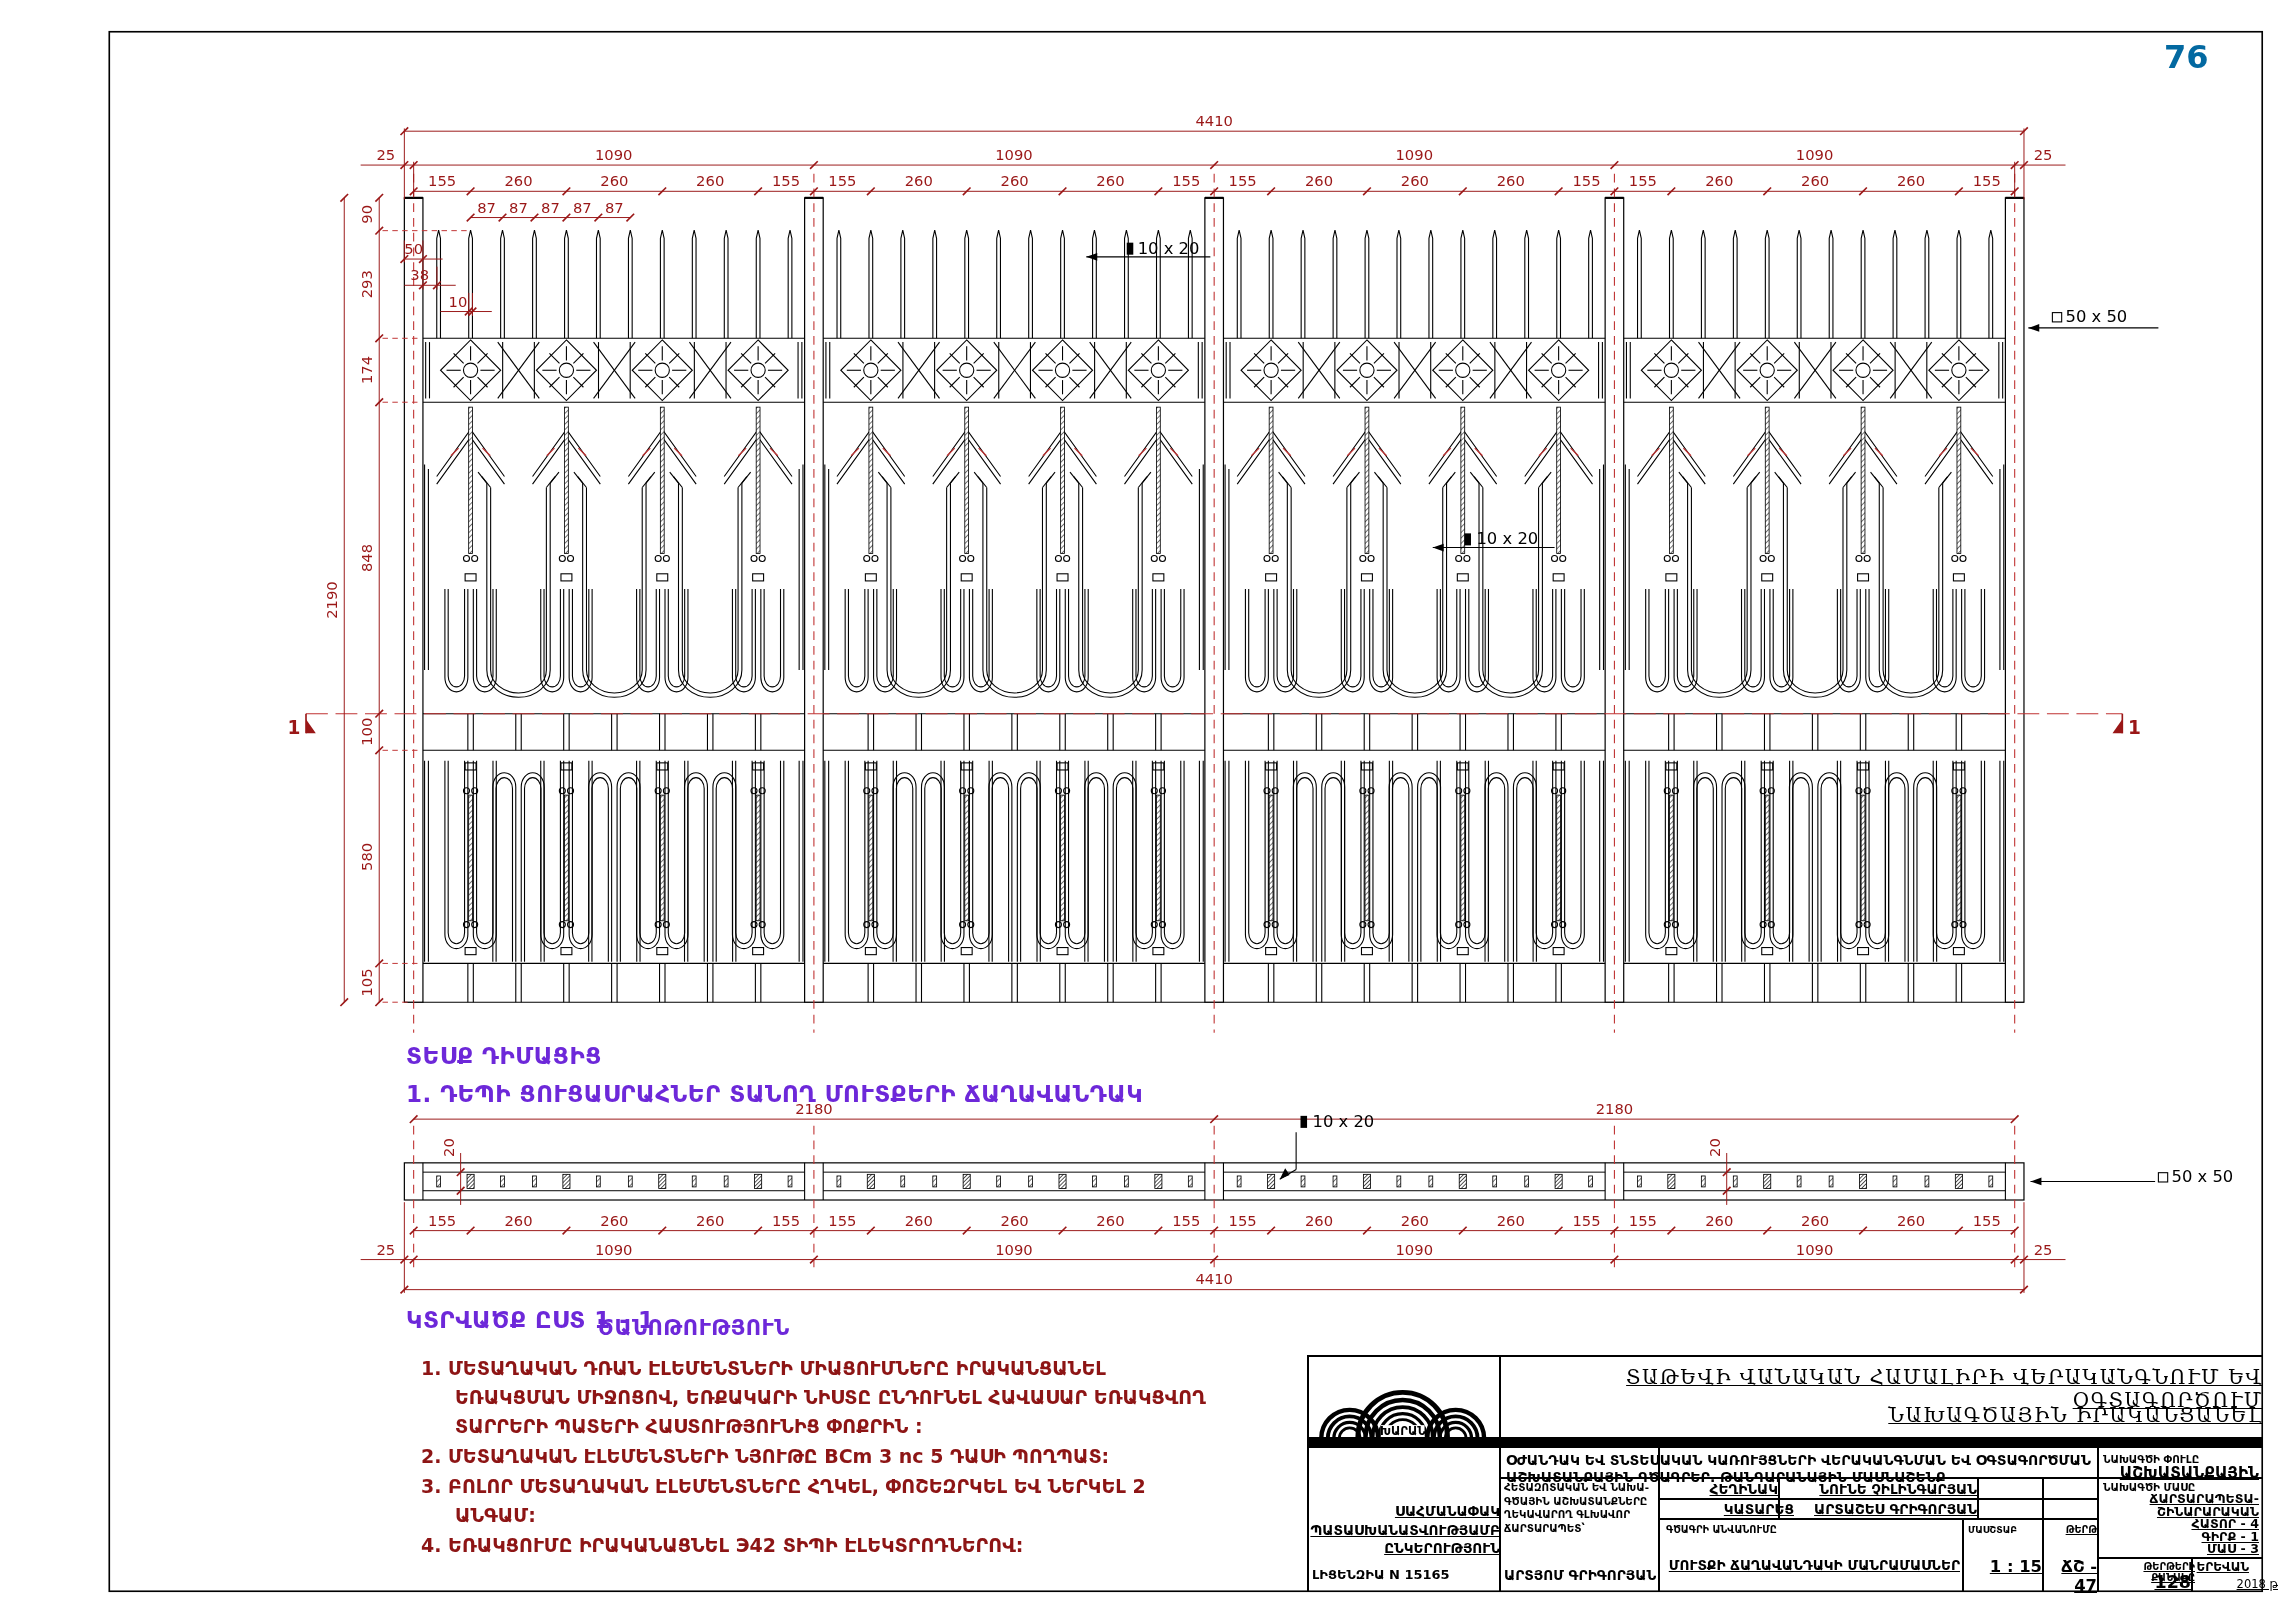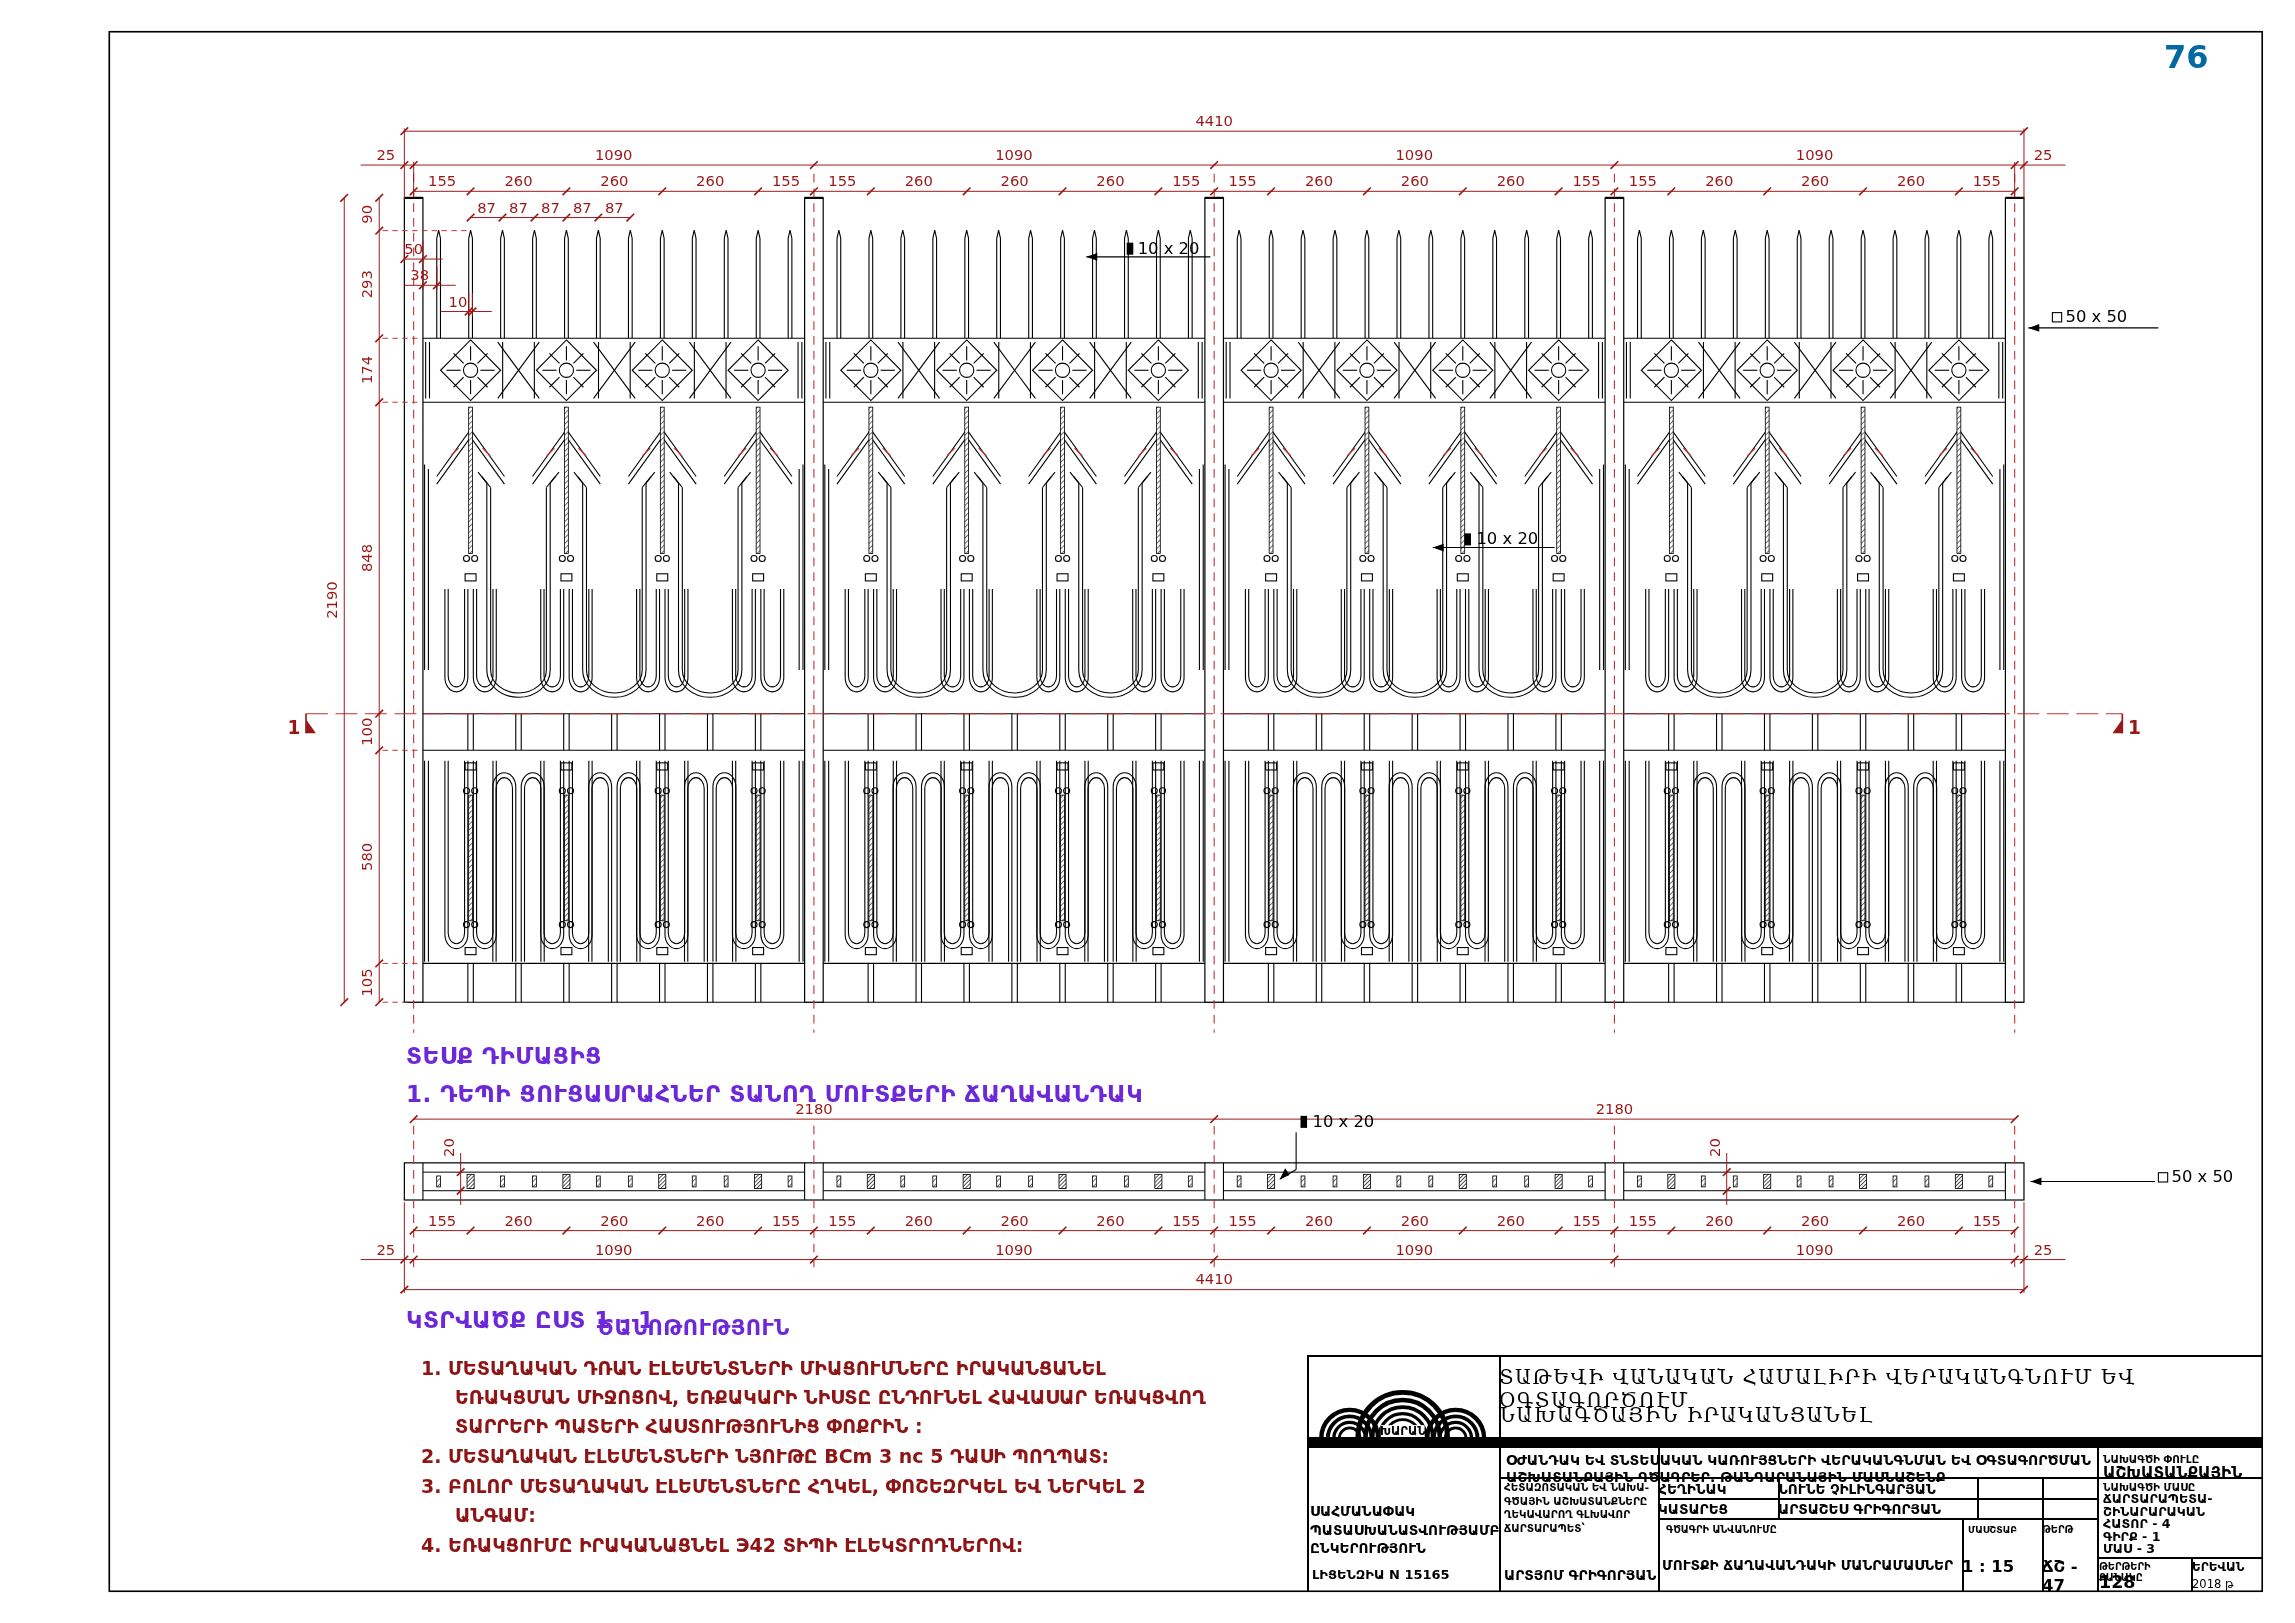--- a/index.html
+++ b/index.html
@@ -9,21 +9,21 @@
   svg text{font-family:"DejaVu Sans",sans-serif;}
   .dt{font-size:27px;fill:#9a1717;}
   .bk{font-size:30px;fill:#000;}
   .mark1{font-size:34px;fill:#9a1717;font-weight:bold;}
   .redlbl{color:#6d28d9;font-weight:bold;letter-spacing:0.5px;}
   .viewtitle{font-size:23px;}
   .notes-title{font-size:21px;text-align:center;}
   .note-item{font-size:19px;line-height:29px;padding-left:34px;text-indent:-34px;margin:0 0 1.1px 0;}
   .tb{color:#000;}
   .tb-line{position:absolute;background:#000;}
-  .ctr{text-align:left;}
+  .ctr{text-align:right;text-decoration:underline;}
 </style>
 </head>
 <body>
 <div id="sheet">
 
 <svg class="abs" style="left:0;top:0" width="2295" height="1623" viewBox="0 0 4200 2970">
   <defs>
     <pattern id="h1" width="7" height="7" patternUnits="userSpaceOnUse" patternTransform="rotate(45)">
       <rect width="7" height="7" fill="#fff"></rect>
           <line x1="0" y1="0" x2="0" y2="7" stroke="#000" stroke-width="2"></line>

